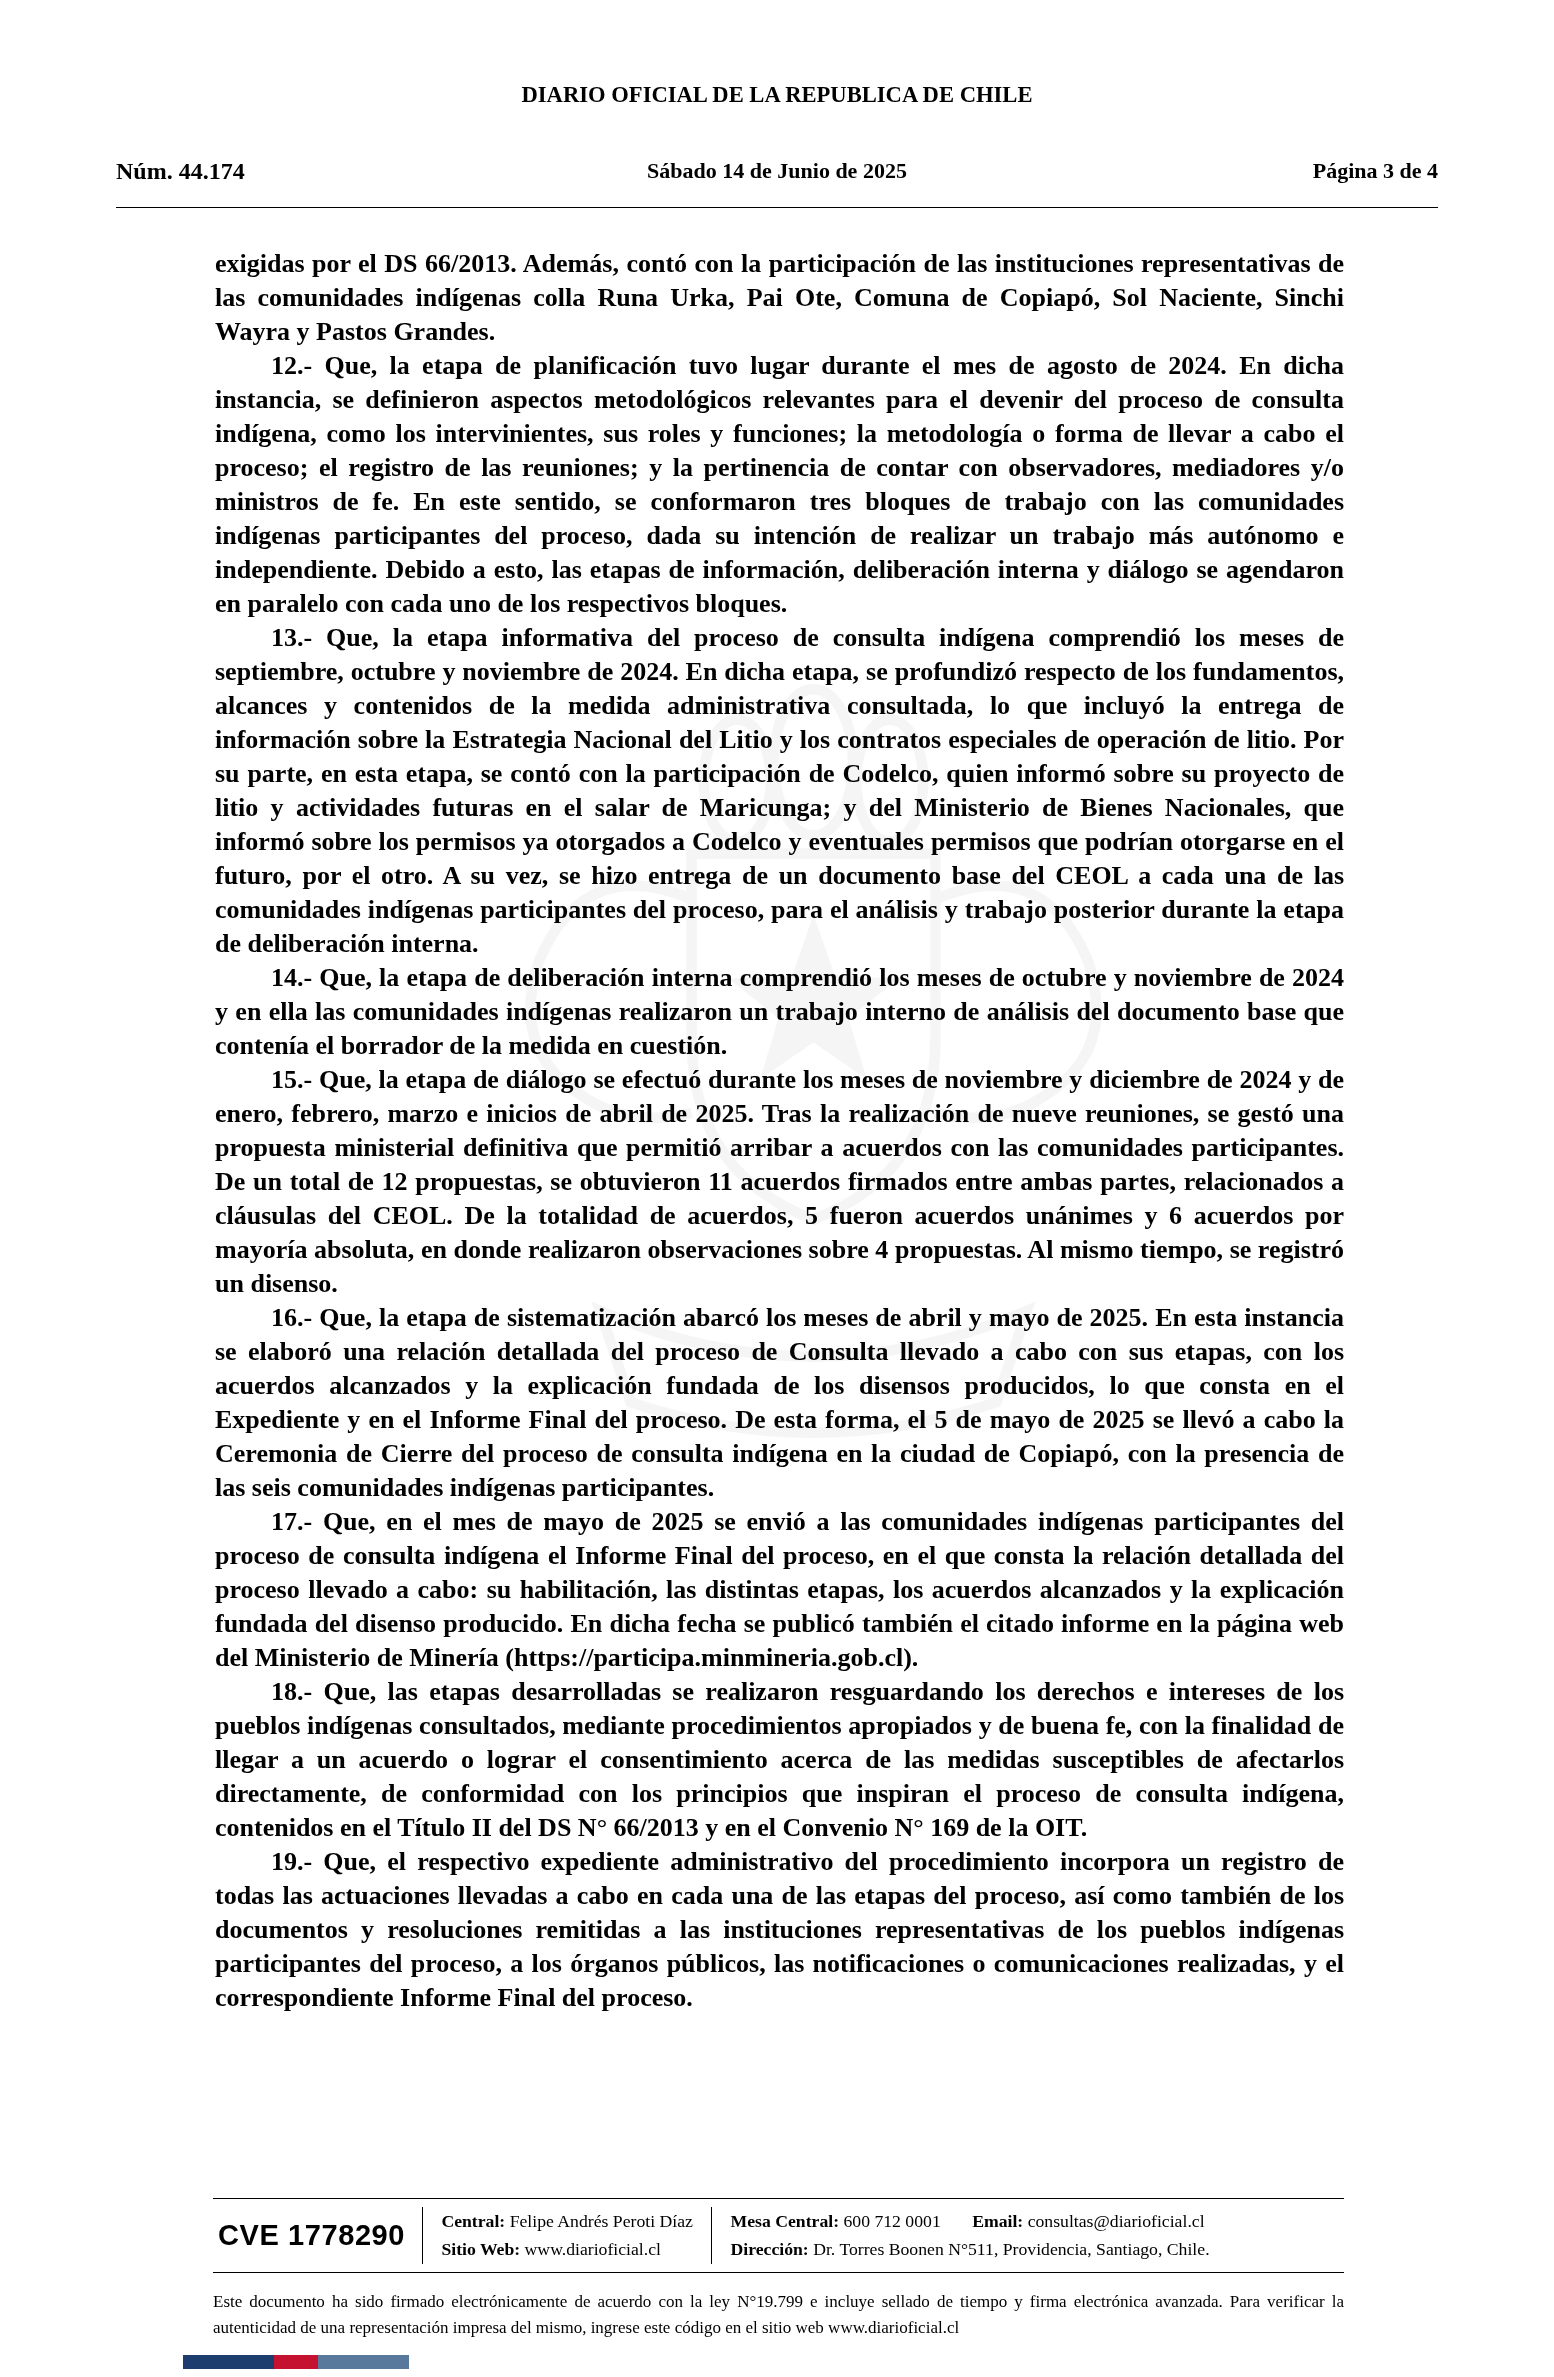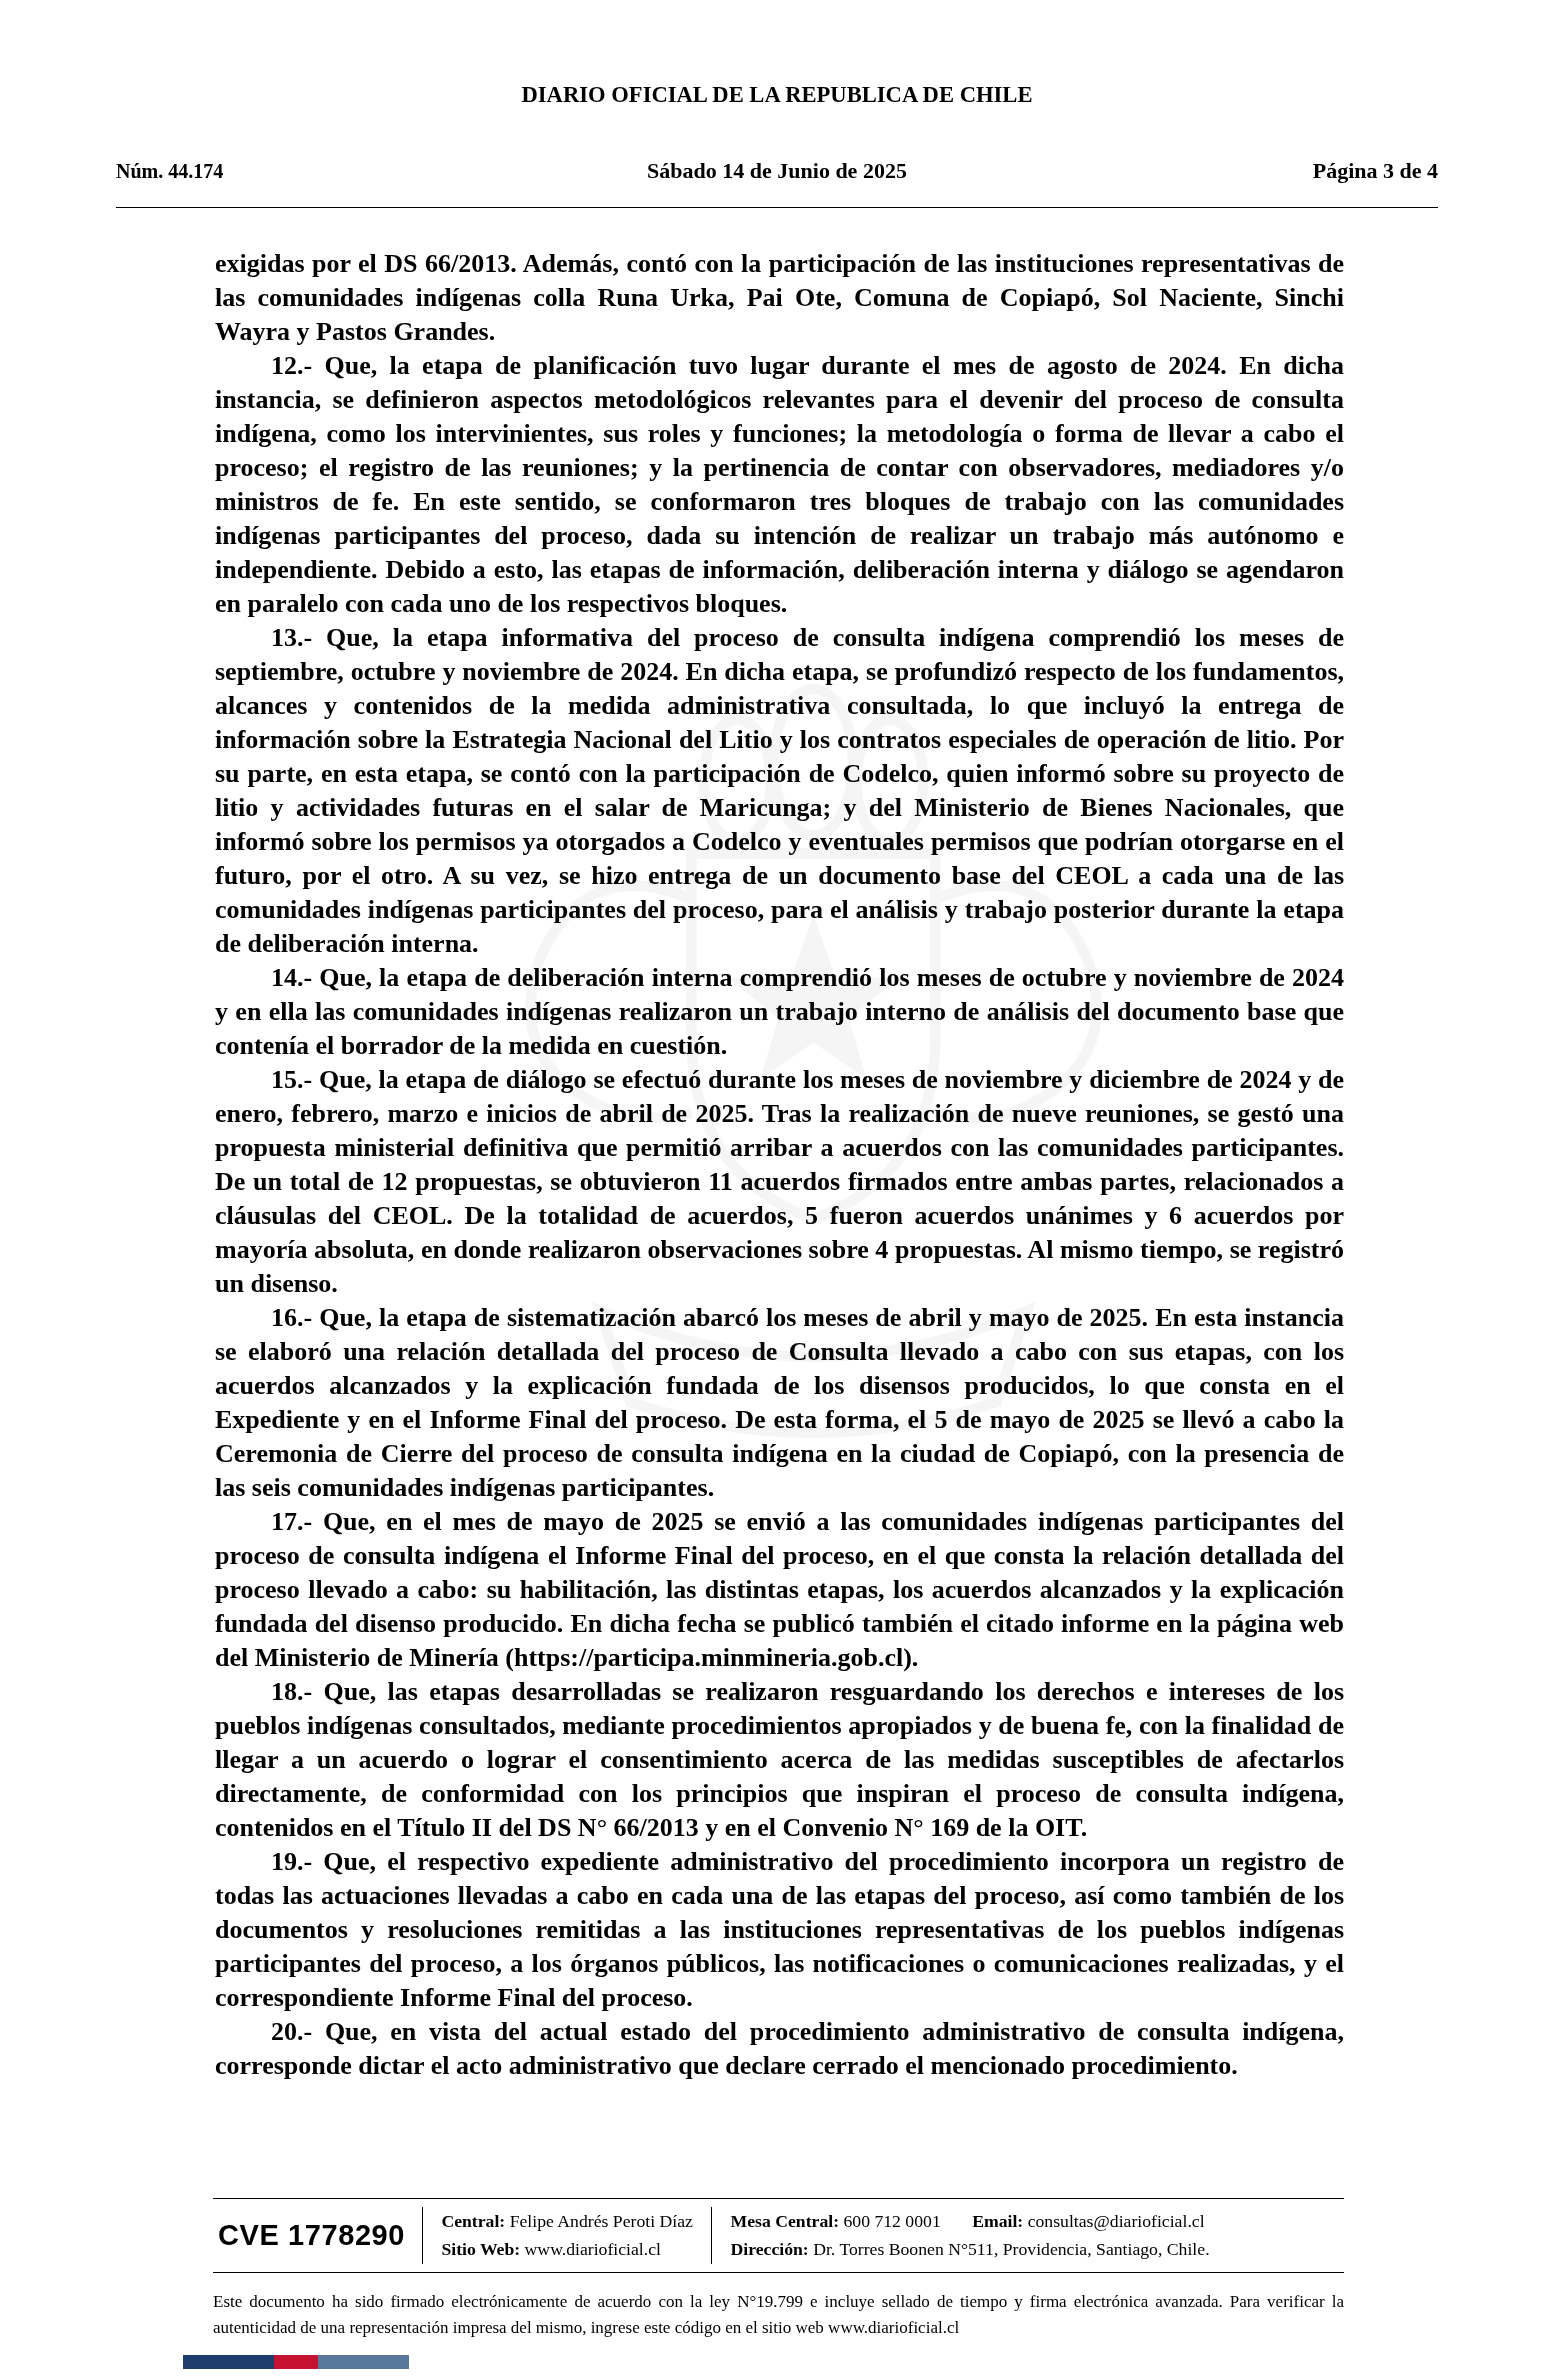--- a/index.html
+++ b/index.html
@@ -29,21 +29,21 @@
 
   
   .header {
     display:grid;
     grid-template-columns:1fr auto 1fr;
     align-items:end;
     margin:0 116px;
     padding-top:80px;
     font-weight:bold;
   }
-  .header-left  { justify-self:start; font-size:20px; line-height:28px;margin-top:36px; }
+  .header-left  { justify-self:start; font-size:24px; line-height:28px;margin-top:36px; }
   .header-right { justify-self:end;   font-size:22px; line-height:28px; }
   .header-center { text-align:center; }
   .header-title { font-size:22.6px; line-height:29px; }
   .header-date  { font-size:22px; line-height:28px;margin-top:48px; }
   .header-rule {
     margin:22px 116px 0 116px;
     border-top:1.8px solid #000;
     height:0;
   }
 
@@ -140,21 +140,20 @@
   <main class="docbody">
       <p class="para">exigidas por el DS 66/2013. Además, contó con la participación de las instituciones representativas de las comunidades indígenas colla Runa Urka, Pai Ote, Comuna de Copiapó, Sol Naciente, Sinchi Wayra y Pastos Grandes.</p>
       <p class="para indent">12.- Que, la etapa de planificación tuvo lugar durante el mes de agosto de 2024. En dicha instancia, se definieron aspectos metodológicos relevantes para el devenir del proceso de consulta indígena, como los intervinientes, sus roles y funciones; la metodología o forma de llevar a cabo el proceso; el registro de las reuniones; y la pertinencia de contar con observadores, mediadores y/o ministros de fe. En este sentido, se conformaron tres bloques de trabajo con las comunidades indígenas participantes del proceso, dada su intención de realizar un trabajo más autónomo e independiente. Debido a esto, las etapas de información, deliberación interna y diálogo se agendaron en paralelo con cada uno de los respectivos bloques.</p>
       <p class="para indent">13.- Que, la etapa informativa del proceso de consulta indígena comprendió los meses de septiembre, octubre y noviembre de 2024. En dicha etapa, se profundizó respecto de los fundamentos, alcances y contenidos de la medida administrativa consultada, lo que incluyó la entrega de información sobre la Estrategia Nacional del Litio y los contratos especiales de operación de litio. Por su parte, en esta etapa, se contó con la participación de Codelco, quien informó sobre su proyecto de litio y actividades futuras en el salar de Maricunga; y del Ministerio de Bienes Nacionales, que informó sobre los permisos ya otorgados a Codelco y eventuales permisos que podrían otorgarse en el futuro, por el otro. A su vez, se hizo entrega de un documento base del CEOL a cada una de las comunidades indígenas participantes del proceso, para el análisis y trabajo posterior durante la etapa de deliberación interna.</p>
       <p class="para indent">14.- Que, la etapa de deliberación interna comprendió los meses de octubre y noviembre de 2024 y en ella las comunidades indígenas realizaron un trabajo interno de análisis del documento base que contenía el borrador de la medida en cuestión.</p>
       <p class="para indent">15.- Que, la etapa de diálogo se efectuó durante los meses de noviembre y diciembre de 2024 y de enero, febrero, marzo e inicios de abril de 2025. Tras la realización de nueve reuniones, se gestó una propuesta ministerial definitiva que permitió arribar a acuerdos con las comunidades participantes. De un total de 12 propuestas, se obtuvieron 11 acuerdos firmados entre ambas partes, relacionados a cláusulas del CEOL. De la totalidad de acuerdos, 5 fueron acuerdos unánimes y 6 acuerdos por mayoría absoluta, en donde realizaron observaciones sobre 4 propuestas. Al mismo tiempo, se registró un disenso.</p>
       <p class="para indent">16.- Que, la etapa de sistematización abarcó los meses de abril y mayo de 2025. En esta instancia se elaboró una relación detallada del proceso de Consulta llevado a cabo con sus etapas, con los acuerdos alcanzados y la explicación fundada de los disensos producidos, lo que consta en el Expediente y en el Informe Final del proceso. De esta forma, el 5 de mayo de 2025 se llevó a cabo la Ceremonia de Cierre del proceso de consulta indígena en la ciudad de Copiapó, con la presencia de las seis comunidades indígenas participantes.</p>
       <p class="para indent">17.- Que, en el mes de mayo de 2025 se envió a las comunidades indígenas participantes del proceso de consulta indígena el Informe Final del proceso, en el que consta la relación detallada del proceso llevado a cabo: su habilitación, las distintas etapas, los acuerdos alcanzados y la explicación fundada del disenso producido. En dicha fecha se publicó también el citado informe en la página web del Ministerio de Minería (https://participa.minmineria.gob.cl).</p>
       <p class="para indent">18.- Que, las etapas desarrolladas se realizaron resguardando los derechos e intereses de los pueblos indígenas consultados, mediante procedimientos apropiados y de buena fe, con la finalidad de llegar a un acuerdo o lograr el consentimiento acerca de las medidas susceptibles de afectarlos directamente, de conformidad con los principios que inspiran el proceso de consulta indígena, contenidos en el Título II del DS N° 66/2013 y en el Convenio N° 169 de la OIT.</p>
       <p class="para indent">19.- Que, el respectivo expediente administrativo del procedimiento incorpora un registro de todas las actuaciones llevadas a cabo en cada una de las etapas del proceso, así como también de los documentos y resoluciones remitidas a las instituciones representativas de los pueblos indígenas participantes del proceso, a los órganos públicos, las notificaciones o comunicaciones realizadas, y el correspondiente Informe Final del proceso.</p>
-      <p class="para indent">20.- Que, en vista del actual estado del procedimiento administrativo de consulta indígena, corresponde dictar el acto administrativo que declare cerrado el mencionado procedimiento.</p>
     </main>
 
   <footer class="footer">
     <div class="cve-block">
       <div class="cve-number">CVE 1778290</div>
       <div class="cve-col">
         <div class="cve-row">
           <span class="lbl">Central:</span>
           <span>Felipe Andrés Peroti Díaz</span>
         </div>

